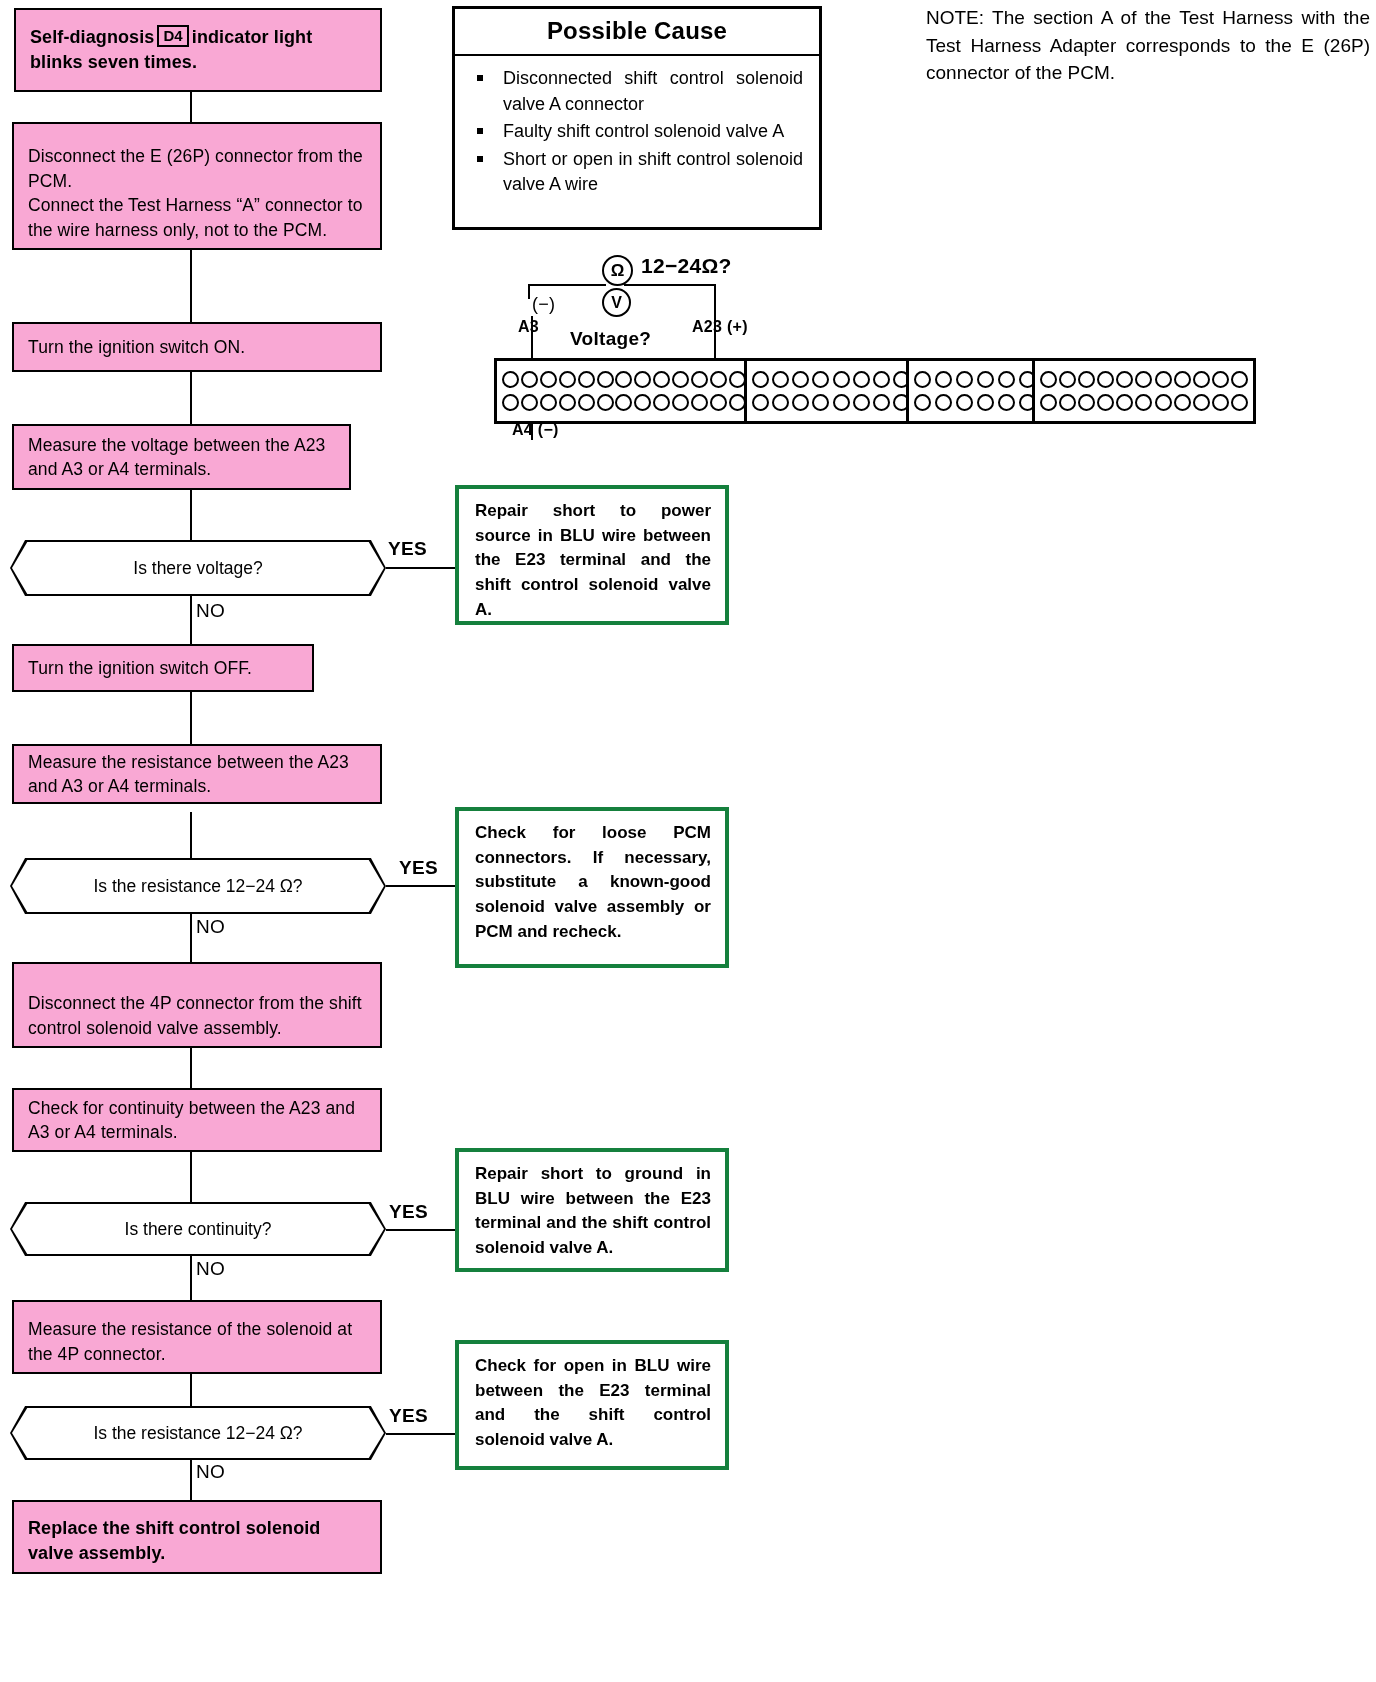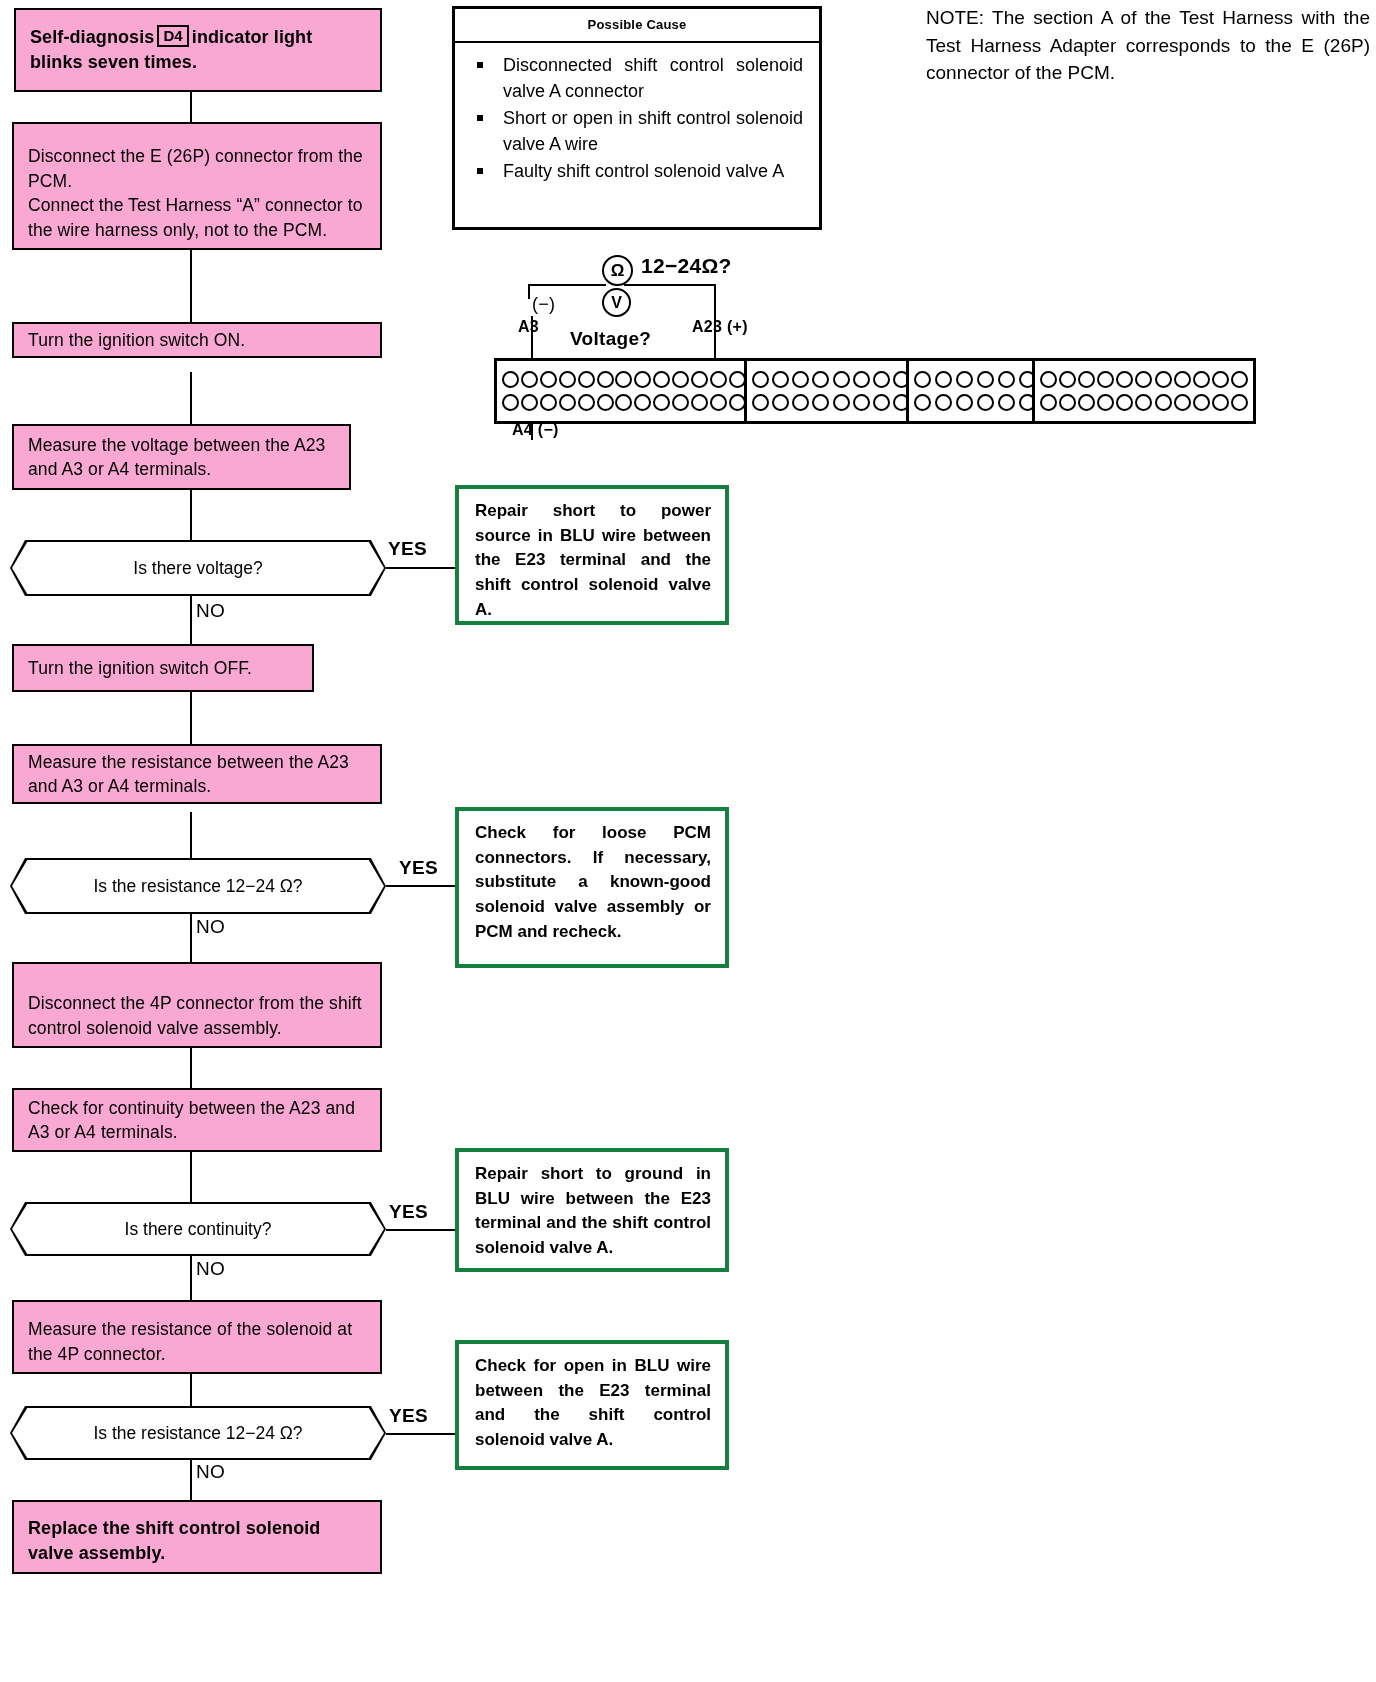--- a/index.html
+++ b/index.html
@@ -46,21 +46,21 @@
 
   
   .vline{position:absolute;background:#000;width:2px;}
   .hline{position:absolute;background:#000;height:2px;}
   .lbl{position:absolute;font-size:17px;letter-spacing:.3px;}
   .lbl.b{font-weight:bold;}
 
   
   #cause-box{border:3px solid #000;background:#fff;}
   #cause-title{
-    text-align:center;font-weight:bold;font-size:13px;
+    text-align:center;font-weight:bold;font-size:24px;
     padding:8px 0 9px;border-bottom:2px solid #000;letter-spacing:.2px;
   }
   #cause-list{list-style:none;margin:0;padding:10px 16px 12px 14px;}
   #cause-list li{
     position:relative;padding-left:34px;
     font-weight:normal;font-size:18px;line-height:1.42;
     text-align:justify;margin-bottom:2px;
   }
   #cause-list li:after{
     content:"";position:absolute;left:8px;top:9px;
@@ -102,22 +102,22 @@
 <body>
 
 <div class="abs" id="note" style="left:926px;top:4px;width:444px;">
   <span>NOTE:  The section A of the Test Harness with the Test Harness Adapter corresponds to the E (26P) connector of the PCM.</span>
 </div>
 
 <div class="abs" id="cause-box" style="left:452px;top:6px;width:370px;height:224px;">
   <div id="cause-title">Possible Cause</div>
   <ul id="cause-list">
     <li>Disconnected shift control solenoid valve A connector</li>
+    <li>Faulty shift control solenoid valve A</li>
     <li>Short or open in shift control solenoid valve A wire</li>
-    <li>Faulty shift control solenoid valve A</li>
   </ul>
 </div>
 
 <div class="meter" style="left:602px;top:255px;width:27px;height:27px;font-size:17px;">
   <span>Ω</span>
 </div>
 <div class="lbl b" style="left:641px;top:254px;font-size:21px;">12−24Ω?</div>
 
 <div class="meter" style="left:602px;top:288px;width:25px;height:25px;font-size:16px;">
   <span>V</span>
@@ -246,21 +246,21 @@
   </div>
 </div>
 <div class="vline" style="left:190px;top:92px;height:30px;"></div>
 
 <div class="abs pbox top" style="left:12px;top:122px;width:370px;height:128px;white-space:pre-line;">
   <span>Disconnect the E (26P) connector from the PCM.
 Connect the Test Harness “A” connector to the wire harness only, not to the PCM.</span>
 </div>
 <div class="vline" style="left:190px;top:250px;height:72px;"></div>
 
-<div class="abs pbox" style="left:12px;top:322px;width:370px;height:36px;">
+<div class="abs pbox" style="left:12px;top:322px;width:370px;height:50px;">
   <span>Turn the ignition switch ON.</span>
 </div>
 <div class="vline" style="left:190px;top:372px;height:52px;"></div>
 
 <div class="abs pbox" style="left:12px;top:424px;width:339px;height:66px;">
   <span>Measure the voltage between the A23 and A3 or A4 terminals.</span>
 </div>
 <div class="vline" style="left:190px;top:490px;height:50px;"></div>
 
 <div class="dec" style="left:10px;top:540px;width:376px;height:56px;">

